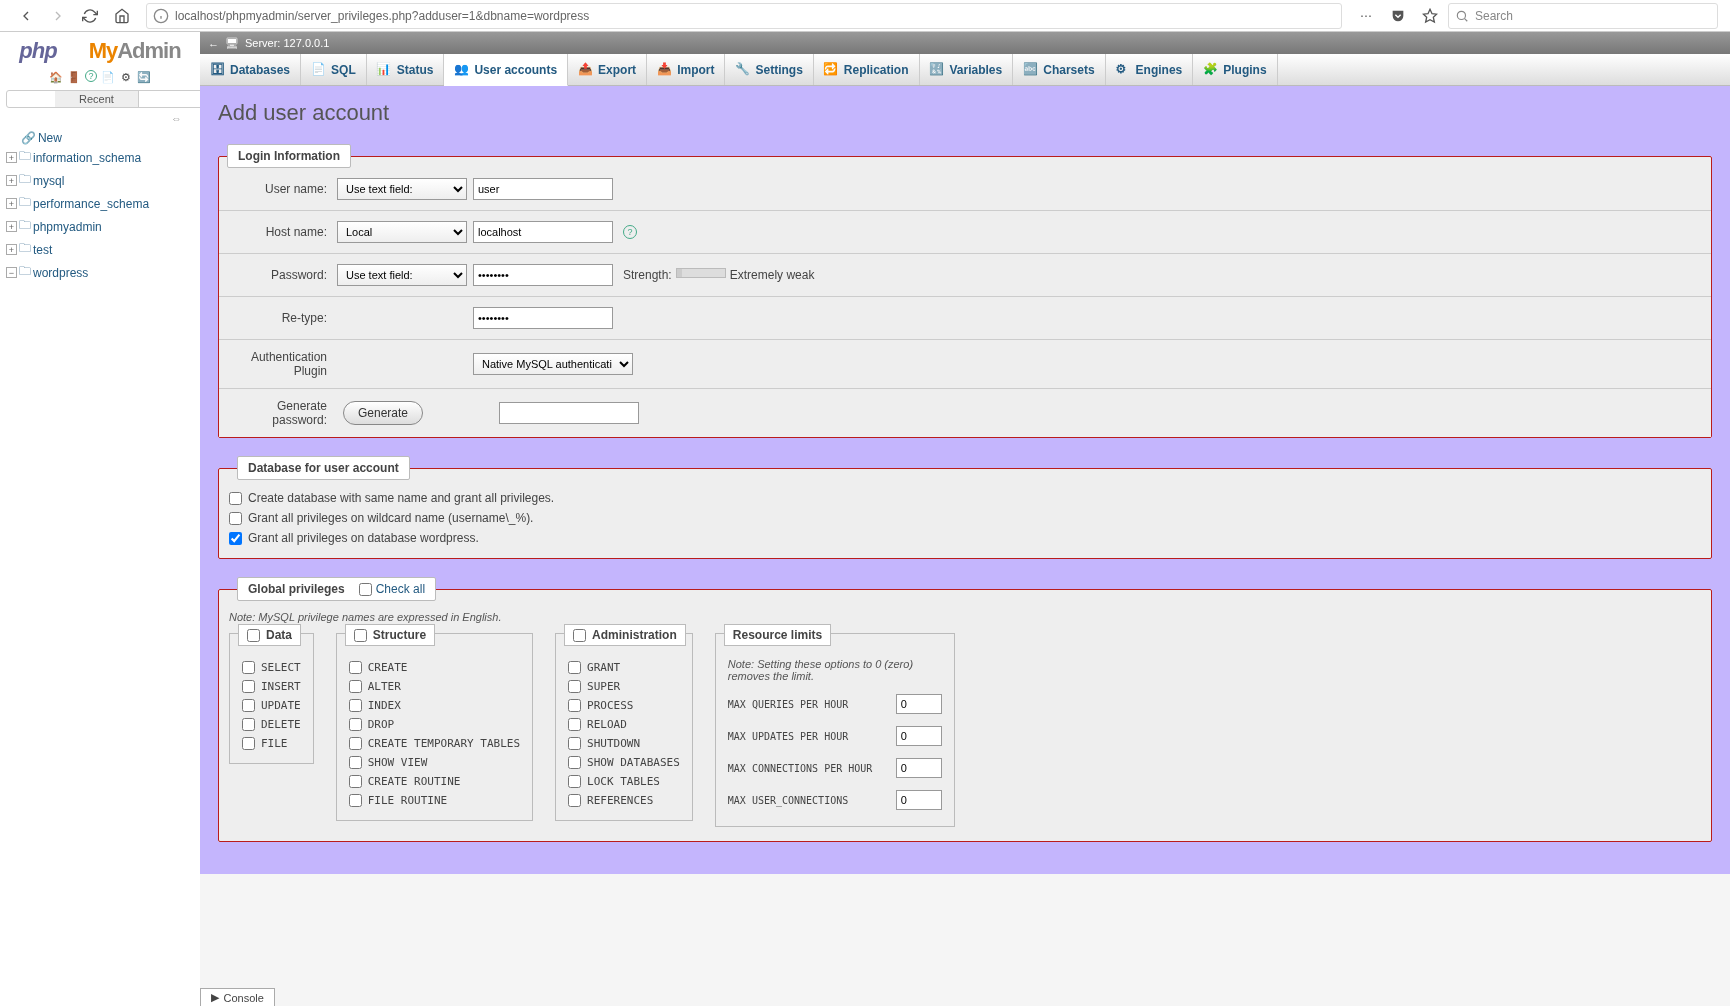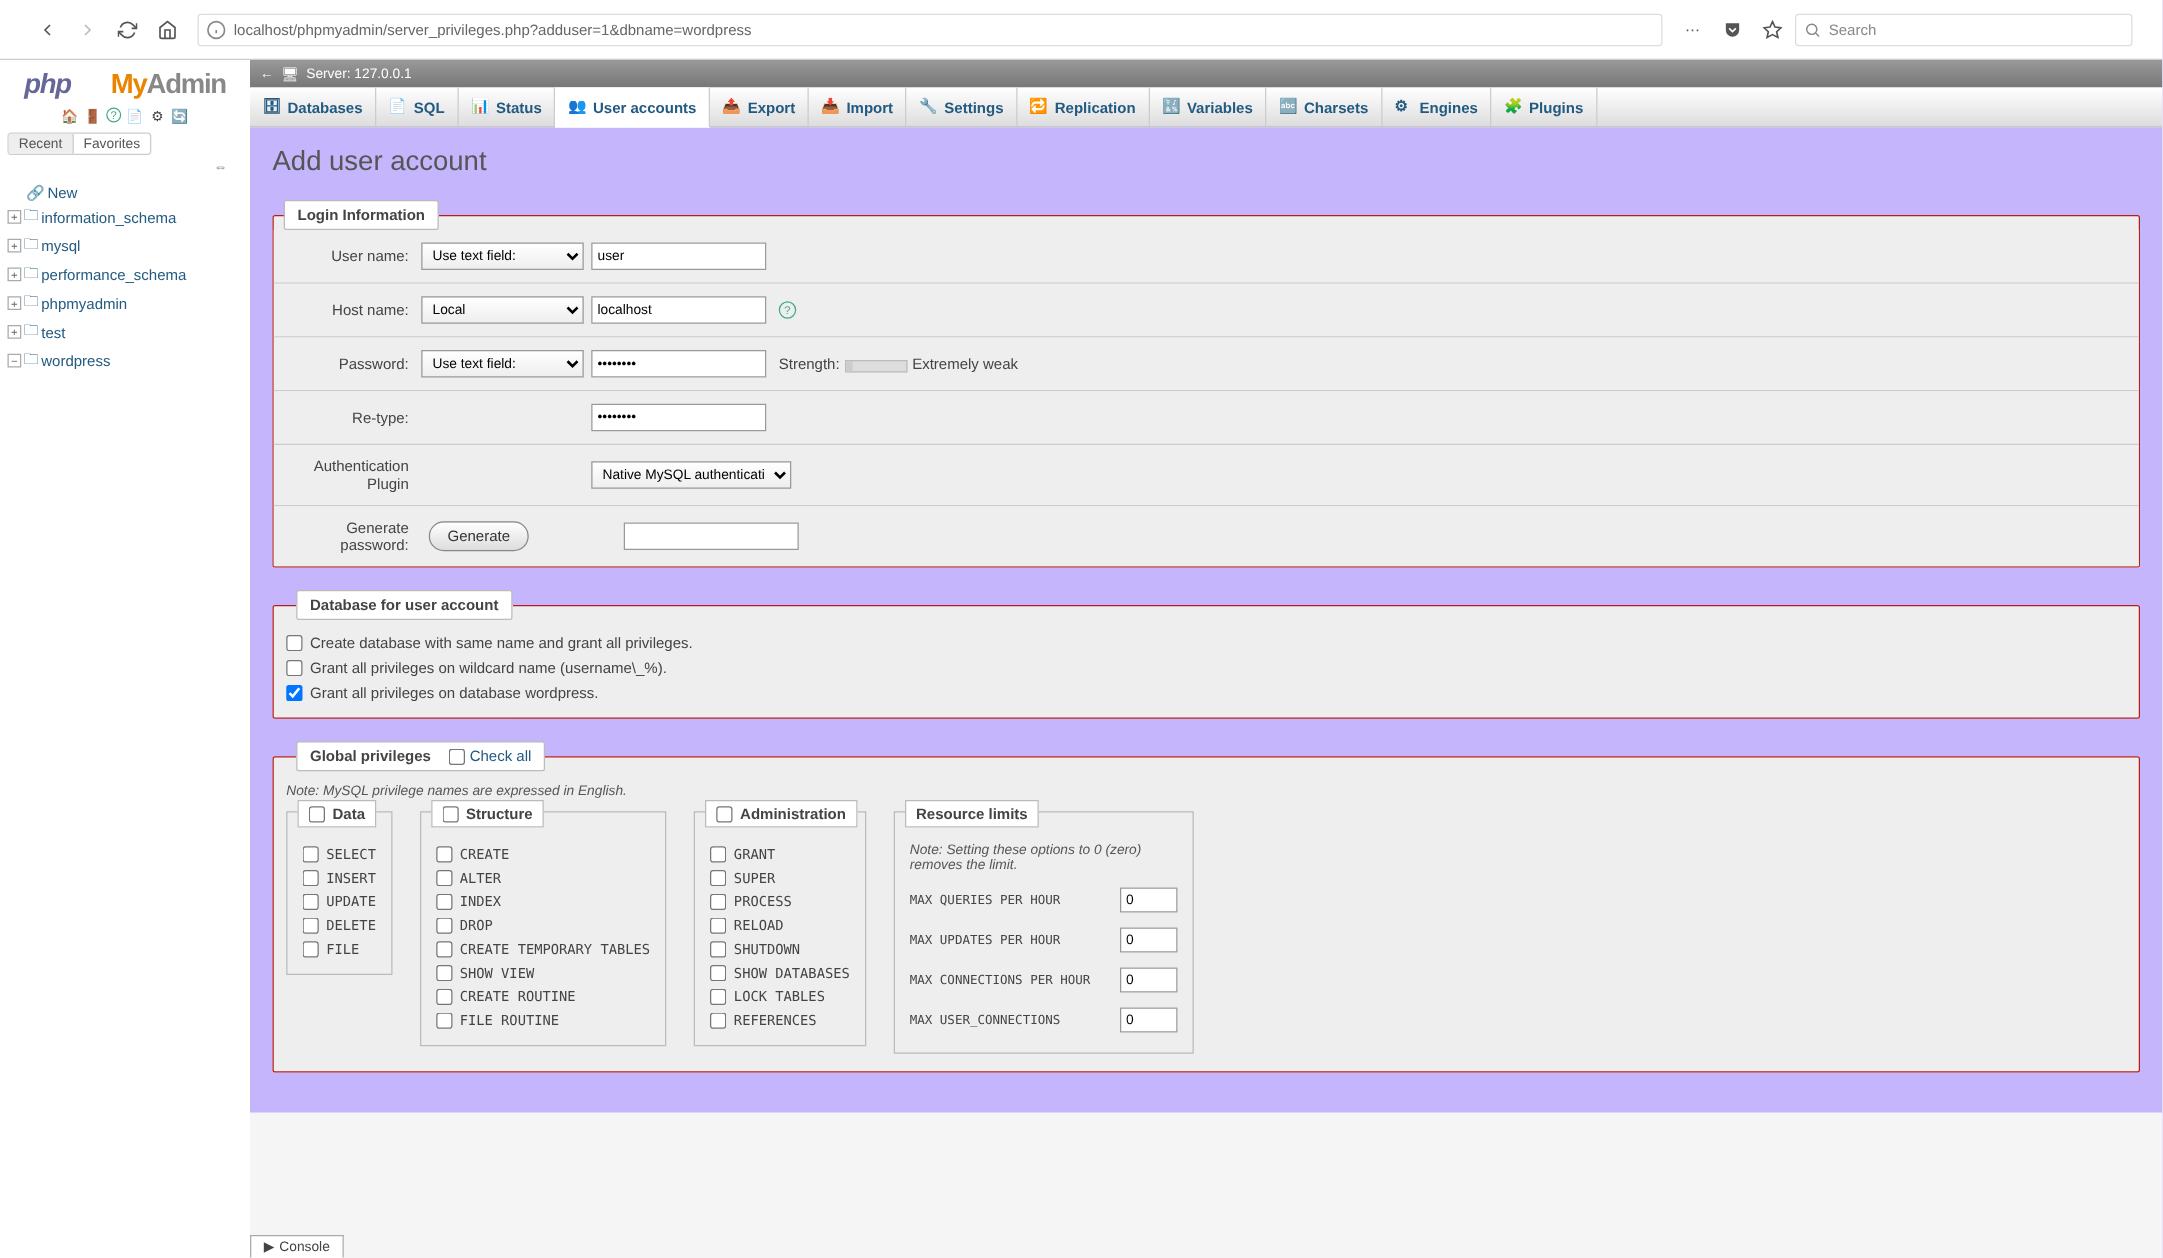--- a/index.html
+++ b/index.html
@@ -1,34 +1,34 @@
 <!DOCTYPE html>
 <html><head>
 <meta charset="utf-8">
 <style>
 * { box-sizing: border-box; margin: 0; padding: 0; }
 body { font-family: sans-serif; font-size: 12px; color: #444; background: #fff; overflow: hidden; }
-.browser-toolbar { display: flex; align-items: center; height: 48px; border-bottom: 1px solid #ccc; padding: 0 24px; gap: 4px; background: #fff; }
+.browser-toolbar { display: flex; align-items: center; height: 32px; border-bottom: 1px solid #ccc; padding: 0 12px; gap: 4px; background: #fff; }
 .bt-btn { width: 28px; height: 28px; display: flex; align-items: center; justify-content: center; border-radius: 4px; color: #555; }
 .bt-btn svg { width: 16px; height: 16px; }
 .bt-btn.disabled { color: #bbb; }
 .url-bar { flex: 1; display: flex; align-items: center; border: 1px solid #ddd; border-radius: 3px; height: 26px; padding: 0 6px; margin: 0 6px; color: #666; }
 .url-bar .info-icon { width: 16px; height: 16px; margin-right: 6px; color: #888; }
 .search-bar { width: 270px; display: flex; align-items: center; border: 1px solid #ddd; border-radius: 3px; height: 26px; padding: 0 6px; color: #888; }
 .search-bar svg { width: 14px; height: 14px; margin-right: 6px; }
 .page { display: flex; height: calc(1006px - 32px); }
 .sidebar { width: 200px; background: #fff; border-right: 0; text-align: center; padding-top: 6px; }
 .logo { font-family: sans-serif; font-size: 22px; font-weight: bold; letter-spacing: -1px; }
 .logo .php { color: #666699; font-style: italic; }
 .logo .my { color: #eb8400; margin-left: 32px; }
 .logo .admin { color: #888; }
 .mini-icons { display: flex; justify-content: center; gap: 4px; margin: 6px 0; }
 .mini-icons span { width: 14px; height: 14px; display: inline-flex; align-items: center; justify-content: center; font-size: 11px; }
 .nav-tabs-small { display: flex; border: 1px solid #ccc; border-radius: 3px; margin: 4px 6px; width: fit-content; }
-.nav-tabs-small div { padding: 2px 8px; font-size: 11px; color: #555; }
+.nav-tabs-small div { padding: 2px 24px; font-size: 11px; color: #555; margin-left: 48px; }
 .nav-tabs-small div:first-child { background: #eee; border-right: 1px solid #ccc; }
 .link-icon { text-align: right; padding-right: 18px; color: #888; font-size: 11px; }
 .tree { text-align: left; padding: 6px 6px; font-size: 12px; color: #235a81; }
 .tree-item { display: flex; align-items: center; gap: 2px; padding: 1px 0; }
 .tree-item .exp { width: 11px; height: 11px; border: 1px solid #aaa; display: flex; align-items: center; justify-content: center; font-size: 9px; color: #666; background: #fff; }
 .tree-item.new a { color: #235a81; }
 .main { flex: 1; background: #f5f5f5; overflow-y: auto; }
 .server-bar { background: #888; background: linear-gradient(#999, #777); color: #fff; height: 22px; display: flex; align-items: center; padding: 0 8px; font-size: 11px; gap: 6px; }
 .server-bar .back { color: #fff; }
 .top-tabs { display: flex; background: linear-gradient(#fff, #ddd); border-bottom: 1px solid #bbb; height: 32px; align-items: stretch; }
@@ -40,21 +40,21 @@
 fieldset { border: 1px solid #b91c1c; border-radius: 2px; margin-bottom: 18px; background: #eee; }
 fieldset > legend { background: #fff; border: 1px solid #bbb; border-radius: 2px; padding: 4px 10px; margin-left: 8px; font-weight: bold; color: #444; font-size: 12px; }
 .login-fieldset { padding: 0; }
 .form-row { display: flex; align-items: center; padding: 10px 8px; border-bottom: 1px solid #ccc; background: #eee; }
 .form-row:nth-child(odd) { background: #e6e6e6; }
 .form-row.light { background: #eee; }
 .form-label { width: 110px; text-align: right; color: #444; padding-right: 10px; }
 .form-select { width: 130px; height: 22px; border: 1px solid #999; background: linear-gradient(#fff,#eee); font-size: 11px; padding: 0 4px; }
 .form-input { width: 140px; height: 22px; border: 1px solid #999; padding: 0 4px; font-size: 11px; margin-left: 6px; }
 .help-icon { color: #4a8; margin-left: 10px; width: 14px; height: 14px; border: 1px solid #4a8; border-radius: 50%; display: inline-flex; align-items: center; justify-content: center; font-size: 9px; }
-.strength { margin-left: 10px; color: #444; display: flex; align-items: flex-end; gap: 4px; }
+.strength { margin-left: 10px; color: #444; display: flex; align-items: flex-start; gap: 4px; }
 .strength .meter { width: 50px; height: 10px; background: #ddd; border: 1px solid #bbb; position: relative; }
 .strength .meter .fill { position: absolute; left: 0; top: 0; bottom: 0; width: 10%; background: #ccc; }
 .gen-btn { background: linear-gradient(#fff,#ddd); border: 1px solid #888; border-radius: 12px; padding: 4px 14px; font-size: 12px; color: #333; cursor: pointer; margin-left: 6px; }
 .db-fieldset { padding: 8px 10px 10px; }
 .cb-row { display: flex; align-items: center; gap: 6px; padding: 3px 0; color: #444; }
 .cb-row input[type=checkbox] { width: 13px; height: 13px; }
 .global-fieldset { padding: 8px 10px 14px; }
 .global-fieldset > legend { display: flex; align-items: center; gap: 14px; }
 .check-all { color: #235a81; font-weight: normal; display: flex; align-items: center; gap: 4px; }
 .note { font-style: italic; color: #555; font-size: 11px; padding: 2px 0 10px; }

